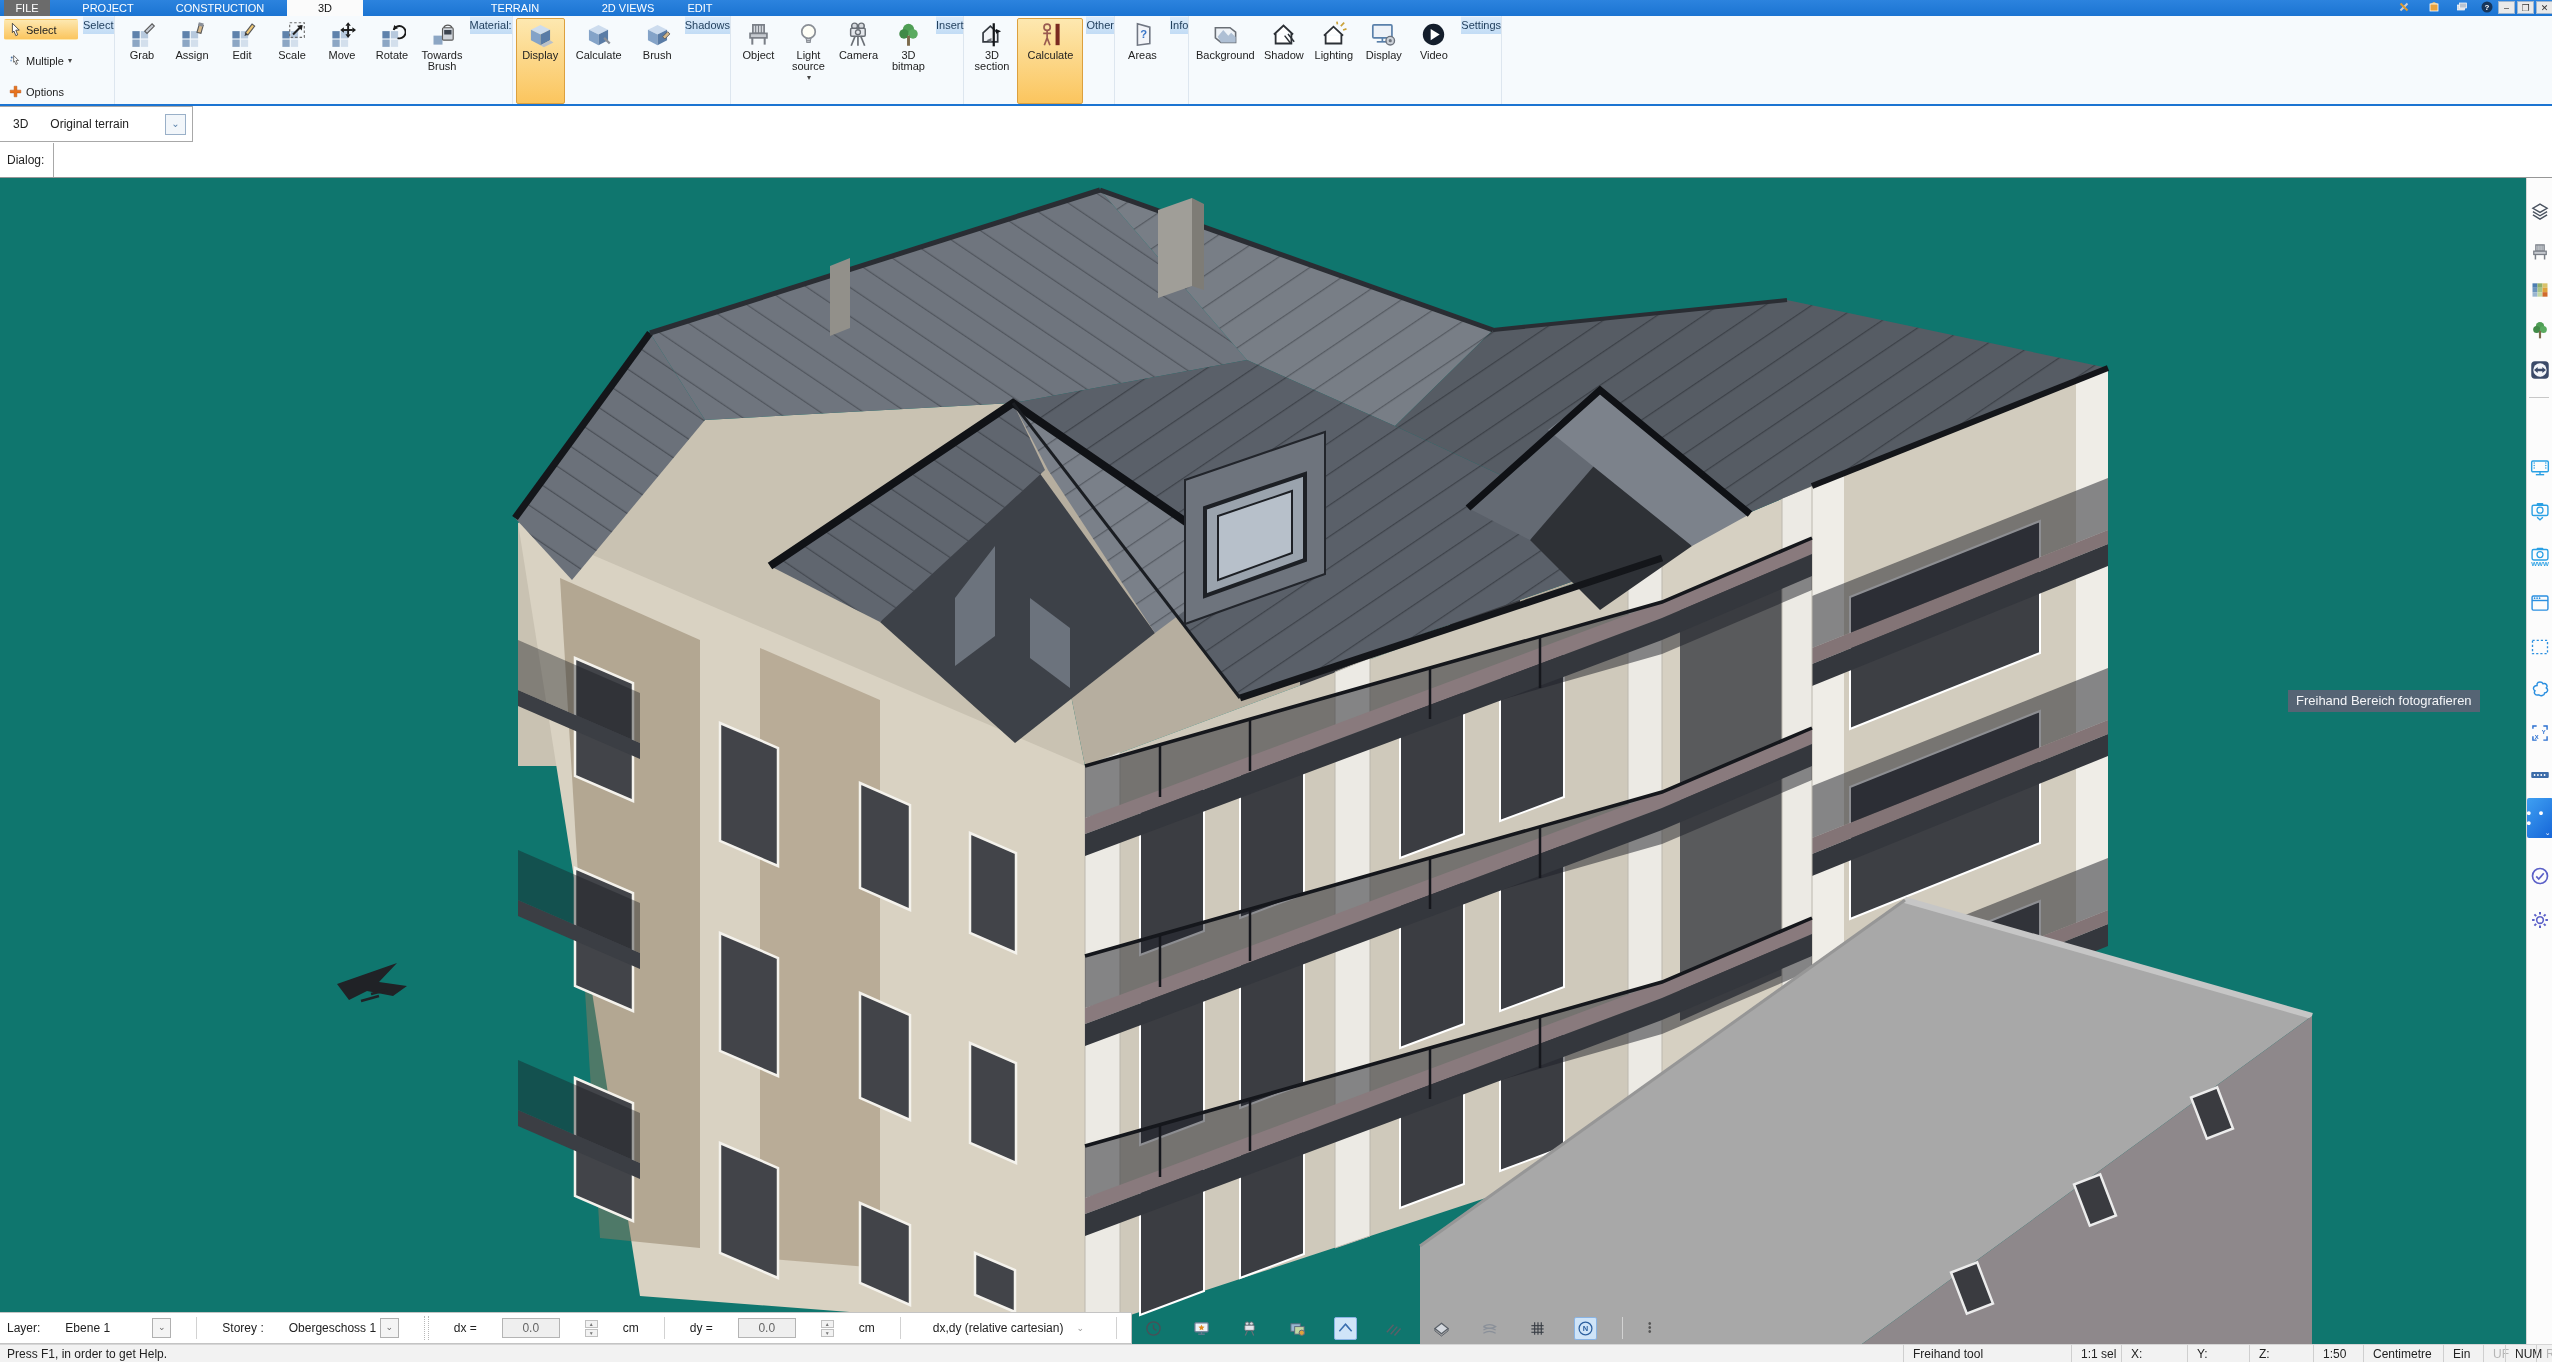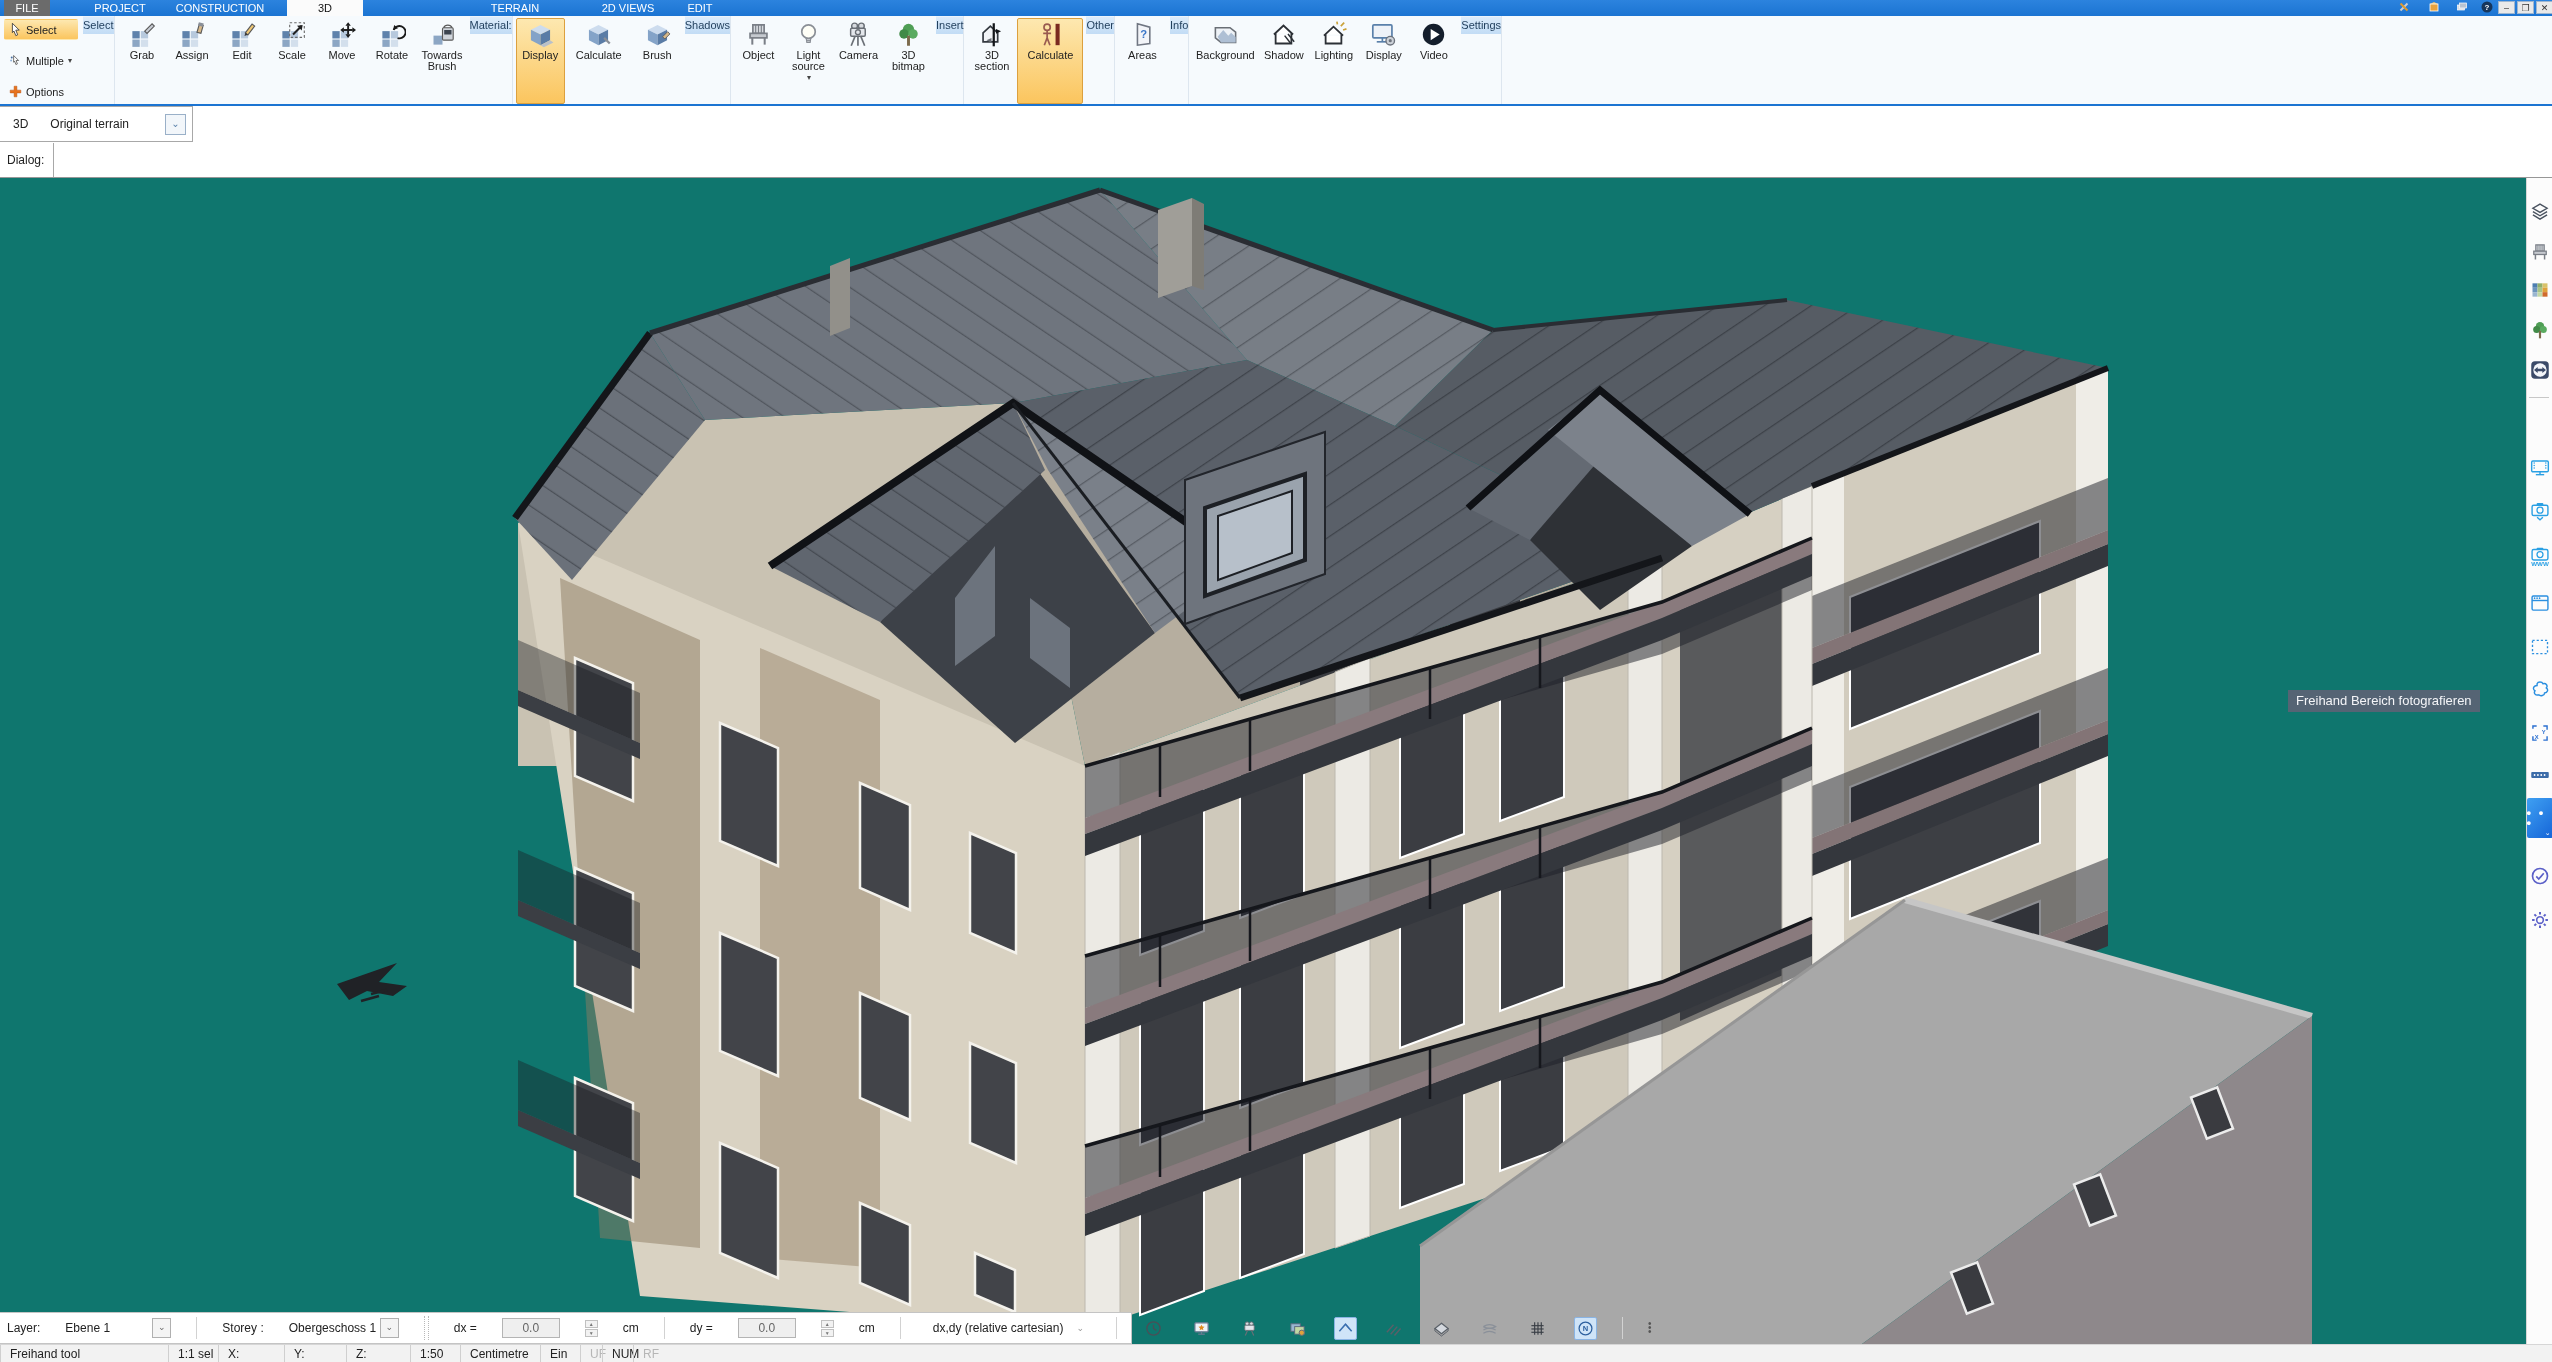--- a/index.html
+++ b/index.html
@@ -84,21 +84,21 @@
   .sbar-help{padding-left:7px;flex:1}
   .sbar-seg{border-left:1px solid #cfcfcf;height:100%;display:flex;align-items:center;padding-left:9px;
        box-sizing:border-box;flex:none;white-space:nowrap}
   .sbar-seg.muted{color:#b6b6b6}
 </style>
 </head>
 <body>
 
 <div class="tabbar" id="tabbar">
     <div class="tab-file">FILE</div>
-    <div class="tab" style="left: 120px;">PROJECT</div>
+    <div class="tab" style="left: 108px;">PROJECT</div>
     <div class="tab" style="left: 220px;">CONSTRUCTION</div>
     <div class="tab tab-active" style="left: 287px; width: 76px; transform: none; padding: 0px;">3D</div>
     <div class="tab" style="left: 515px;">TERRAIN</div>
     <div class="tab" style="left: 628px;">2D VIEWS</div>
     <div class="tab" style="left: 700px;">EDIT</div>
     <div class="win-ico" style="left: 2398px;"><svg width="12" height="12" viewBox="0 0 12 12">
         <line x1="2.5" y1="9.5" x2="9.5" y2="2.5" stroke="#c8cdd4" stroke-width="2"></line>
         <line x1="2.5" y1="2.5" x2="9.5" y2="9.5" stroke="#e09a2e" stroke-width="2"></line>
       </svg></div>
     <div class="win-ico" style="left: 2428px;"><svg width="12" height="12" viewBox="0 0 12 12">
@@ -788,20 +788,21 @@
       <svg width="17" height="17" viewBox="0 0 18 18">
         <circle cx="9" cy="9" r="6.8" fill="none" stroke="#2c5f9e" stroke-width="1.3"></circle>
         <text x="9" y="12" font-size="8" font-weight="bold" fill="#2c5f9e" text-anchor="middle">N</text>
       </svg>
     </div>
     <div class="sep"></div>
     <div class="grip">•<br>•<br>•</div>
   </div>
 
 <div class="sbar" id="statusbar">
+  <div class="sbar-help">Press F1, in order to get Help.</div>
 <div class="sbar-seg" style="width: 168px;">Freihand tool</div>
     <div class="sbar-seg" style="width: 50px;">1:1 sel</div>
     <div class="sbar-seg" style="width: 66px;">X:</div>
     <div class="sbar-seg" style="width: 62px;">Y:</div>
     <div class="sbar-seg" style="width: 64px;">Z:</div>
     <div class="sbar-seg" style="width: 50px;">1:50</div>
     <div class="sbar-seg" style="width: 80px;">Centimetre</div>
     <div class="sbar-seg" style="width: 40px;">Ein</div>
     <div class="sbar-seg muted" style="width: 22px;">UF</div>
     <div class="sbar-seg" style="width: 31px;">NUM</div>

